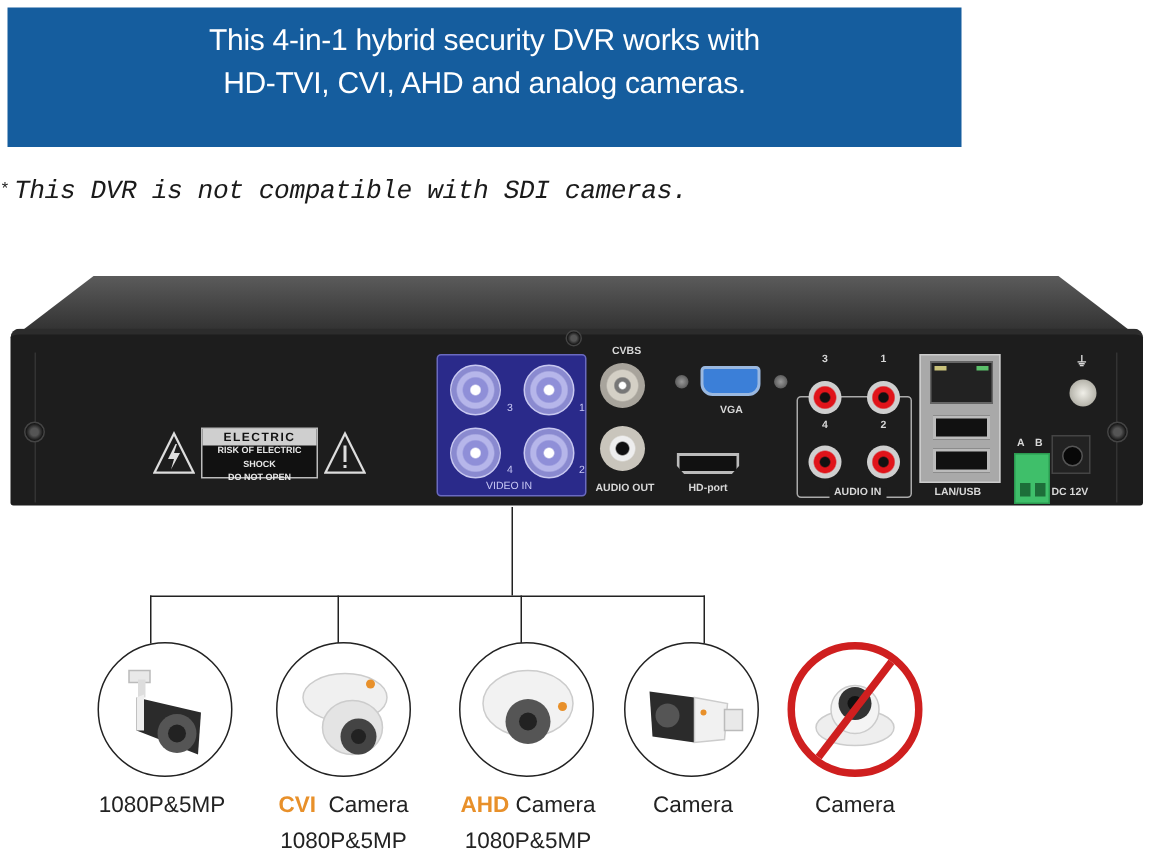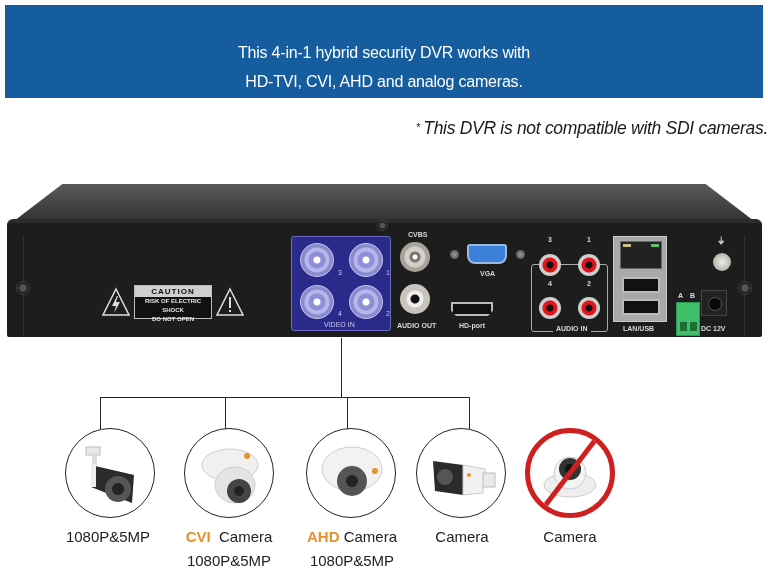--- a/index.html
+++ b/index.html
@@ -1,27 +1,27 @@
 <!DOCTYPE html>
 <html><head>
 <meta charset="utf-8">
 <style>
   * { box-sizing: border-box; margin: 0; padding: 0; }
   html, body { width: 768px; height: 568px; background: #ffffff; overflow: hidden; }
   body { position: relative; font-family: "DejaVu Sans", sans-serif; }
 
   .banner {
-    position: absolute; left: 5px; top: 5px; width: 758px; height: 93px;
+    position: absolute; left: 5px; top: 5px; width: 636px; height: 93px;
     background: #155d9e; color: #ffffff; text-align: center;
-    font-family: "Liberation Sans", sans-serif; font-size: 16px; line-height: 29px;
-    padding-top: 33px; letter-spacing: -0.2px;
+    font-family: "Liberation Sans", sans-serif; font-size: 20px; line-height: 29px;
+    padding-top: 8px; letter-spacing: -0.2px;
   }
   .note {
-    position: absolute; left: 0; top: 118px; width: 768px; text-align: right;
-    font-family: Liberation Sans, sans-serif; font-style: italic; font-size: 17.5px;
+    position: absolute; left: 0; top: 118px; width: 768px; text-align: left;
+    font-family: Liberation Mono, monospace; font-style: italic; font-size: 17.5px;
     color: #1a1a1a; letter-spacing: -0.3px;
   }
   .note .star { font-size: 11px; vertical-align: 3px; font-style: normal; margin-right: 3px; }
 
   
   .dvr-top {
     position: absolute; left: 10px; top: 184px; width: 748px; height: 40px;
     background: linear-gradient(#5b5b5b, #2e2e2e);
     clip-path: polygon(7% 0, 93% 0, 100% 100%, 0 100%);
   }
@@ -125,21 +125,21 @@
 
 <div class="screw" style="left:16px;top:281px"></div>
 <div class="screw" style="left:738px;top:281px"></div>
 <div class="screw" style="left:377px;top:220px;width:11px;height:11px"></div>
 
 <svg class="tri" style="left:102px;top:287px" width="28" height="30">
   <polygon points="14,2 27,28 1,28" fill="none" stroke="#ddd" stroke-width="1.5"></polygon>
   <polygon points="15,9 10,19 14,19 12,26 18,15 14,15 16,9" fill="#ddd"></polygon>
 </svg>
 <div class="caution-box">
-  <div class="caution-head">CAUTION</div>
+  <div class="caution-head">ELECTRIC</div>
   <div class="caution-body">RISK OF ELECTRIC SHOCK</div>
   <div class="caution-body">DO NOT OPEN</div>
 </div>
 <svg class="tri" style="left:216px;top:287px" width="28" height="30">
   <polygon points="14,2 27,28 1,28" fill="none" stroke="#ddd" stroke-width="1.5"></polygon>
   <rect x="13" y="10" width="2" height="11" fill="#ddd"></rect>
   <rect x="13" y="23" width="2" height="2" fill="#ddd"></rect>
 </svg>
 
 <div class="video-panel">

